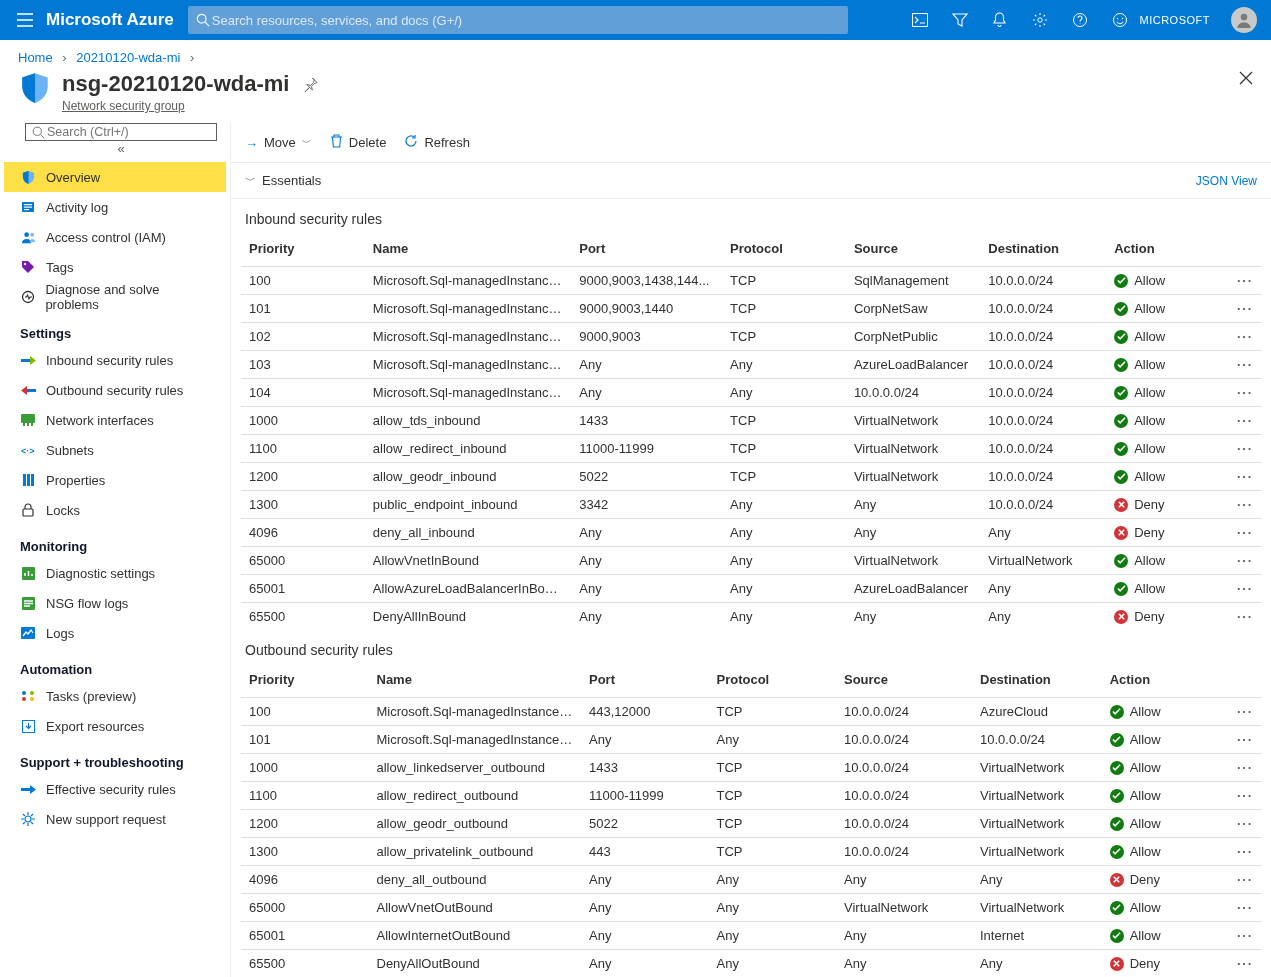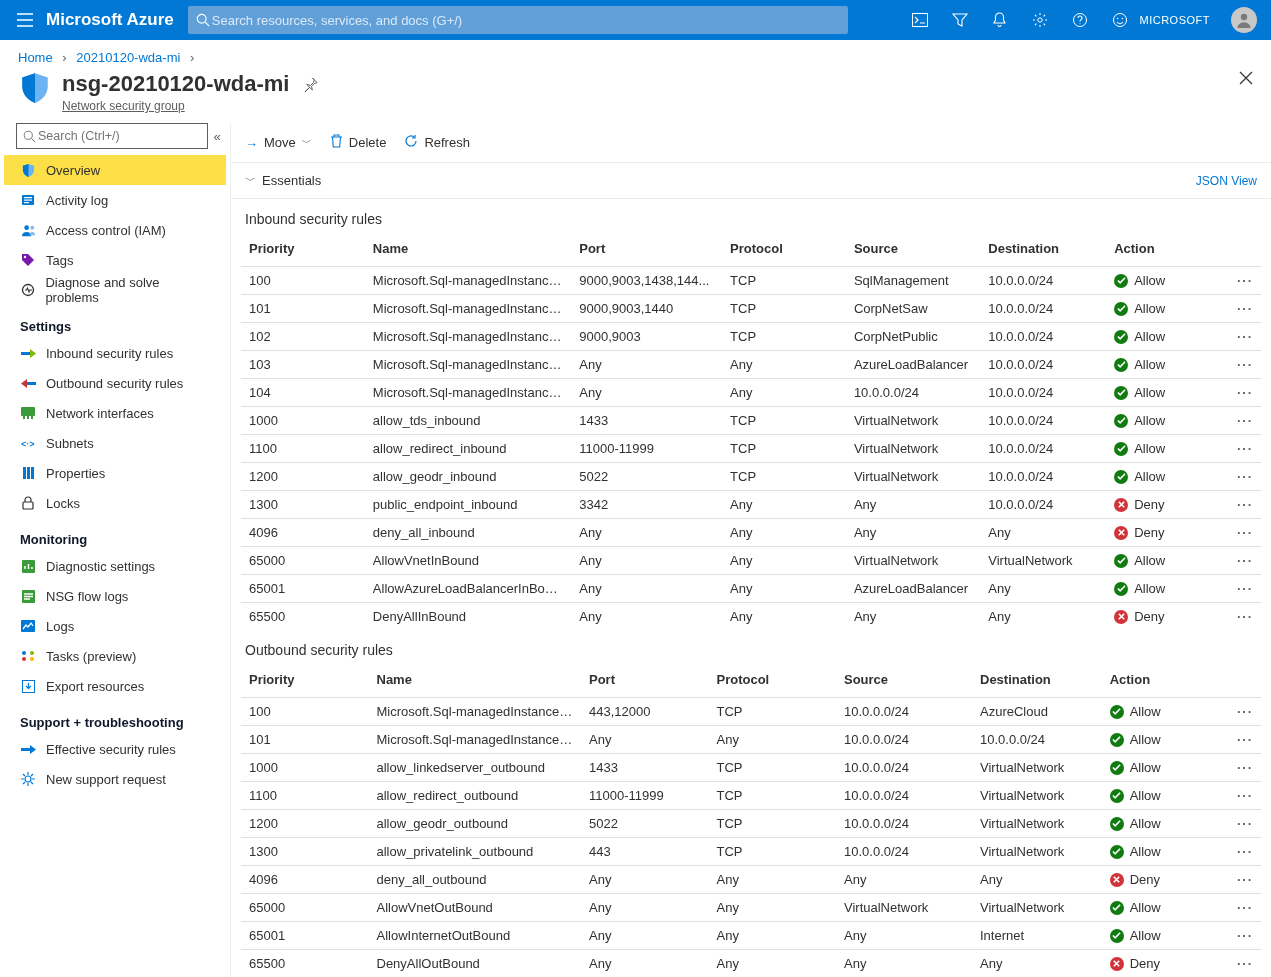--- a/index.html
+++ b/index.html
@@ -53,21 +53,21 @@
   
   .titlebar { display:flex; align-items:flex-start; padding:4px 18px 10px 18px; }
   .titlebar .shield { width:34px; height:34px; margin-right:10px; flex:none;}
   .titlebar h1 { margin:0; font-size:22px; font-weight:600; color:#323130;}
   .titlebar .sub { font-size:12px; color:#605e5c; margin-top:2px;text-decoration:underline;}
   .titlebar .pin { margin-left:14px; margin-top:6px; cursor:pointer;}
   .titlebar .closer { margin-left:auto; cursor:pointer;}
   
   .content { display:flex; }
   .sidebar { width:230px; flex:none; padding:0 4px 20px 4px;}
-  .side-search-row { display:flex; align-items:center; padding:0 0 6px 12px;}
+  .side-search-row { display:flex; align-items:center; padding:0 0 6px 12px;flex-direction:column;}
   .side-search {
     flex:1; height:26px; border:1px solid #605e5c; display:flex; align-items:center; padding:0 6px;
   }
   .side-search input { flex:1; border:none; outline:none; font-size:12.5px; }
   .side-collapse { width:22px; text-align:center; cursor:pointer; color:#605e5c;}
   .side-section { font-weight:700; font-size:13px; color:#0f172a; padding:14px 16px 4px 16px;}
   .side-item { display:flex; align-items:center; height:30px; padding:0 16px; cursor:pointer; gap:10px;}
   .side-item.active { background:#fde047;}
   .side-item .side-ico { width:16px; height:16px; display:flex; align-items:center; justify-content:center;}
   .main { flex:1; border-left:1px solid #eee; }
@@ -341,20 +341,21 @@
         <div class="side-item">
           <span class="side-ico">
             <svg width="14" height="12" viewBox="0 0 14 12">
               <rect width="14" height="12" rx="1" fill="#0078d4"></rect>
               <path d="M2 9l3-4 2 2 3-4 2 3" stroke="#fff" stroke-width="1.3" fill="none"></path>
             </svg>
           </span>
           <span>Logs</span>
         </div>
       </div>
+    <div class="side-section">Automation</div>
     <div id="side-automation">
         <div class="side-item">
           <span class="side-ico">
             <svg width="14" height="12" viewBox="0 0 14 12">
               <circle cx="3" cy="3" r="2" fill="#0078d4"></circle>
               <circle cx="11" cy="3" r="2" fill="#7fba00"></circle>
               <circle cx="3" cy="9" r="2" fill="#d13438"></circle>
               <circle cx="11" cy="9" r="2" fill="#ffb900"></circle>
             </svg>
           </span>

